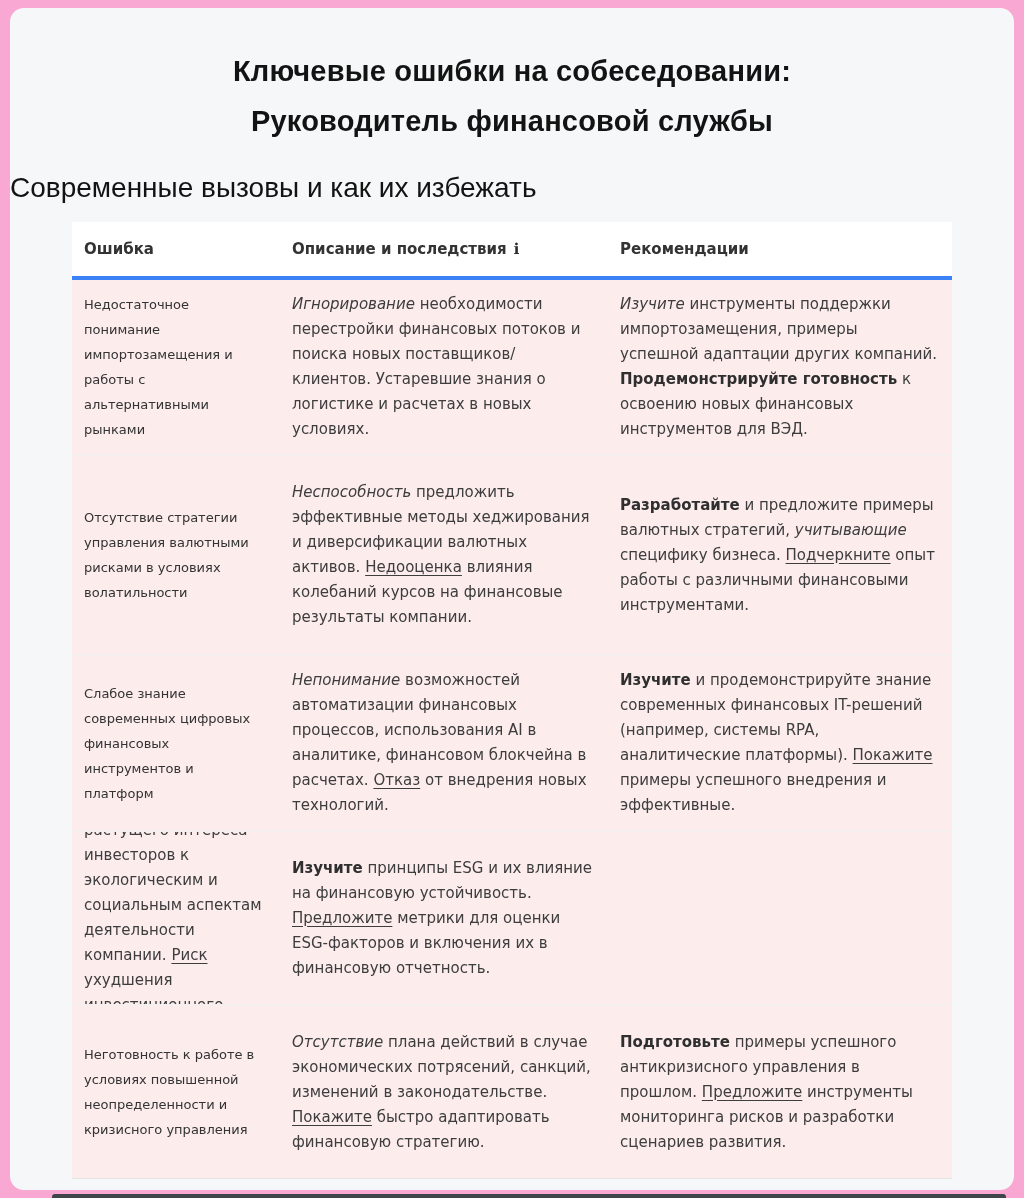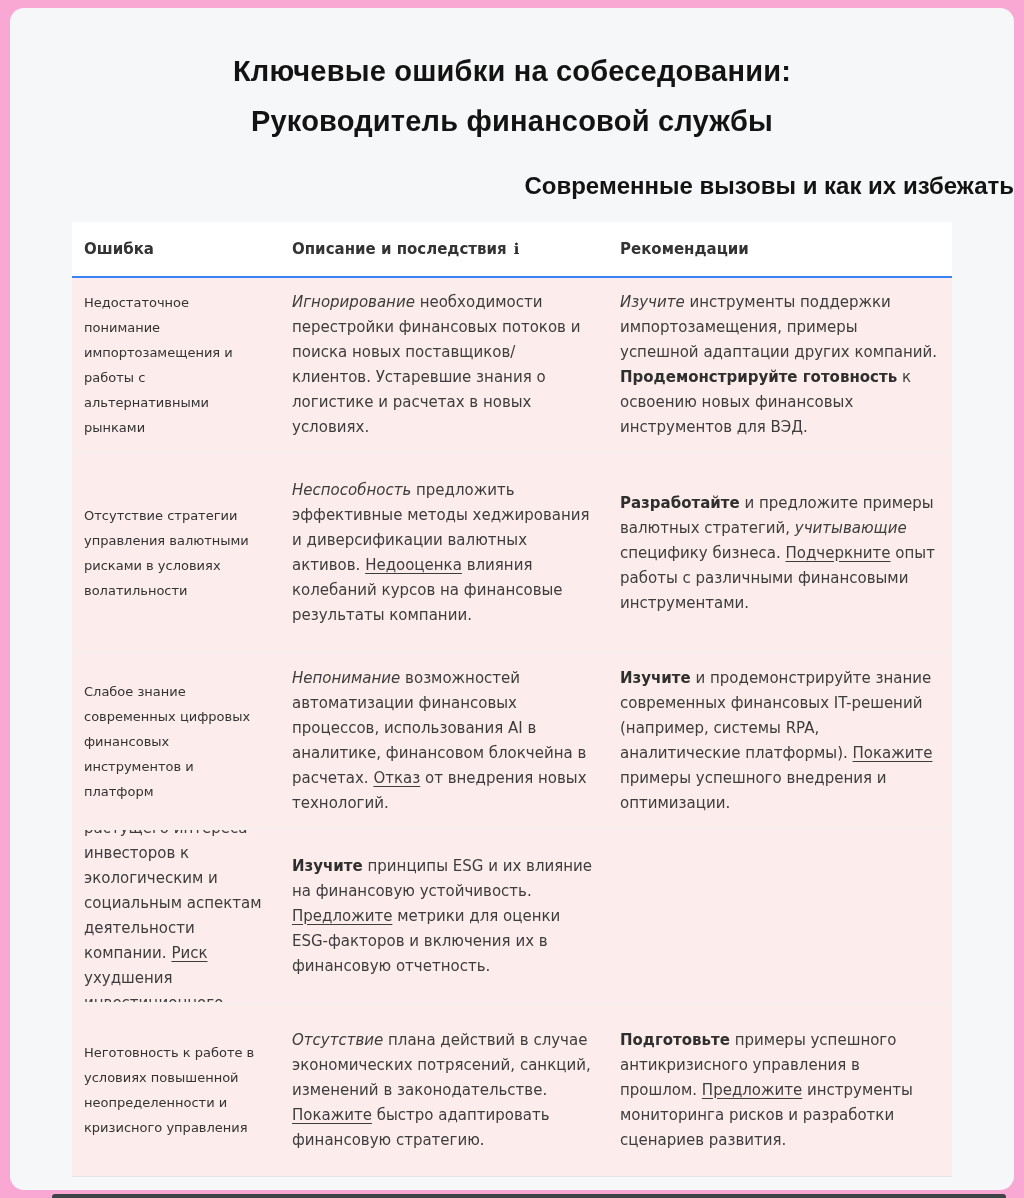--- a/index.html
+++ b/index.html
@@ -1,22 +1,22 @@
 <!DOCTYPE html>
 <html lang="ru" style="--card-bg: #f6f7f8; --header-bg: #ffffff; --row-bg: #fcecec; --text: #3d3d3d; --heading-text: #131313; --bottom-bar: #3e4448;"><head>
 <meta charset="utf-8">
 <style>
   html,body{margin:0;padding:0;}
   body{background:#ffffff;font-family:"DejaVu Sans",sans-serif;}
   .page{position:relative;width:1024px;height:1198px;background:#f9a8d4;overflow:hidden;margin:0 auto;}
   .card{position:absolute;left:10px;top:8px;width:1004px;height:1182px;background:var(--card-bg,#f6f7f8);border-radius:14px;}
   .title{position:absolute;left:0;right:0;top:38px;text-align:center;font-family:"Liberation Sans",sans-serif;font-weight:bold;font-size:29px;line-height:50px;color:var(--heading-text,#111);letter-spacing:.2px;}
-  .subtitle{position:absolute;left:0;right:0;top:164px;text-align:right;font-family:"Liberation Sans",sans-serif;font-weight:bold;font-size:24px;color:var(--heading-text,#111);}
+  .subtitle{position:absolute;left:0;right:0;top:164px;text-align:left;font-family:"Liberation Sans",sans-serif;font-weight:normal;font-size:28px;color:var(--heading-text,#111);}
   .table{position:absolute;left:62px;top:214px;width:880px;}
-  .thead{display:grid;grid-template-columns:208px 328px 344px;background:var(--header-bg,#fff);height:54px;border-bottom:2px solid #3b82f6;}
+  .thead{display:grid;grid-template-columns:208px 328px 344px;background:var(--header-bg,#fff);height:54px;border-bottom:4px solid #3b82f6;}
   .th{display:flex;align-items:center;padding:0 14px 0 12px;font-weight:bold;font-size:15px;color:#333;}
   .info-icon{margin-left:7px;font-style:normal;font-size:15px;color:#2b2b2b;cursor:pointer;}
   .trow{display:grid;grid-template-columns:208px 328px 344px;background:var(--row-bg,#fcecec);overflow:hidden;}
   .trow + .trow{border-top:2px solid #f6efef;}
   .tbody .trow:nth-child(1){height:174px;}
   .tbody .trow:nth-child(2){height:198px;}
   .tbody .trow:nth-child(3){height:174px;}
   .tbody .trow:nth-child(4){height:172px;}
   .tbody .trow:nth-child(5){height:172px;}
   .tbody{border-bottom:1px solid #e4e4e4;}
@@ -80,21 +80,21 @@
   </div>
 
   <div class="trow">
     <div class="cell c-mistake">
       <div class="cell-inner">Слабое знание современных цифровых финансовых инструментов и платформ</div>
     </div>
     <div class="cell c-desc">
       <div class="cell-inner"><span class="seg-i">Непонимание</span><span> возможностей автоматизации финансовых процессов, использования AI в аналитике, финансовом блокчейна в расчетах. </span><span class="seg-u">Отказ</span><span> от внедрения новых технологий.</span></div>
     </div>
     <div class="cell c-rec">
-      <div class="cell-inner"><span class="seg-b">Изучите</span><span> и продемонстрируйте знание современных финансовых IT-решений (например, системы RPA, аналитические платформы). </span><span class="seg-u">Покажите</span><span> примеры успешного внедрения и оптимизации.</span></div>
+      <div class="cell-inner"><span class="seg-b">Изучите</span><span> и продемонстрируйте знание современных финансовых IT-решений (например, системы RPA, аналитические платформы). </span><span class="seg-u">Покажите</span><span> примеры успешного внедрения и эффективные.</span></div>
     </div>
   </div>
 
   <div class="trow">
     <div class="cell c-desc">
       <div class="cell-inner"><span class="seg-i">Игнорирование</span><span> растущего интереса инвесторов к экологическим и социальным аспектам деятельности компании. </span><span class="seg-u">Риск</span><span> ухудшения инвестиционного климата.</span></div>
     </div>
     <div class="cell c-rec">
       <div class="cell-inner"><span class="seg-b">Изучите</span><span> принципы ESG и их влияние на финансовую устойчивость. </span><span class="seg-u">Предложите</span><span> метрики для оценки ESG-факторов и включения их в финансовую отчетность.</span></div>
     </div>

